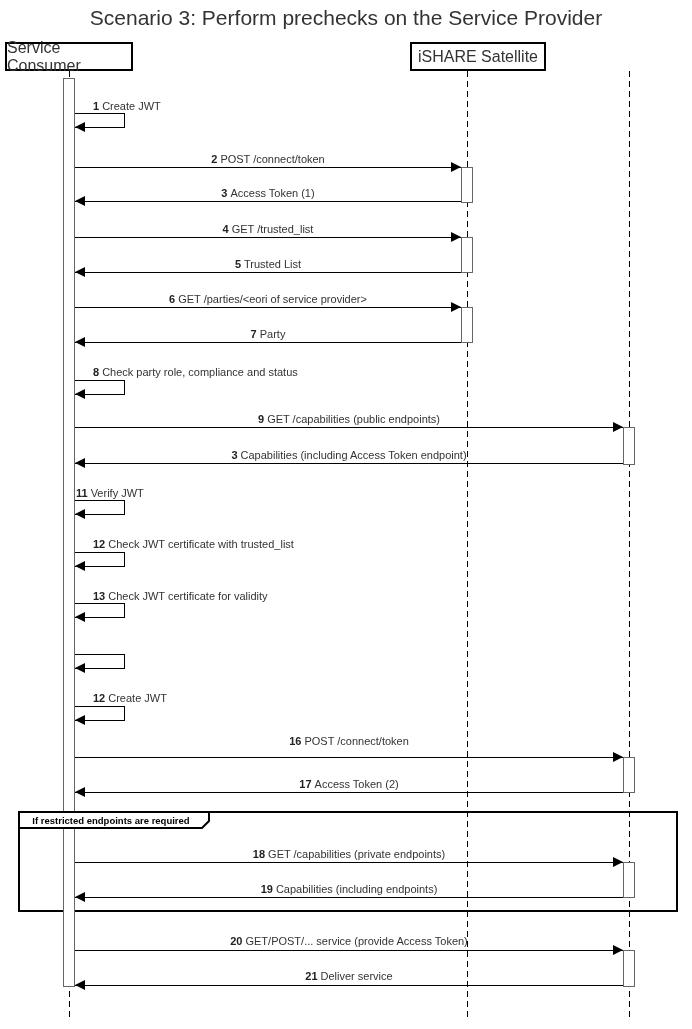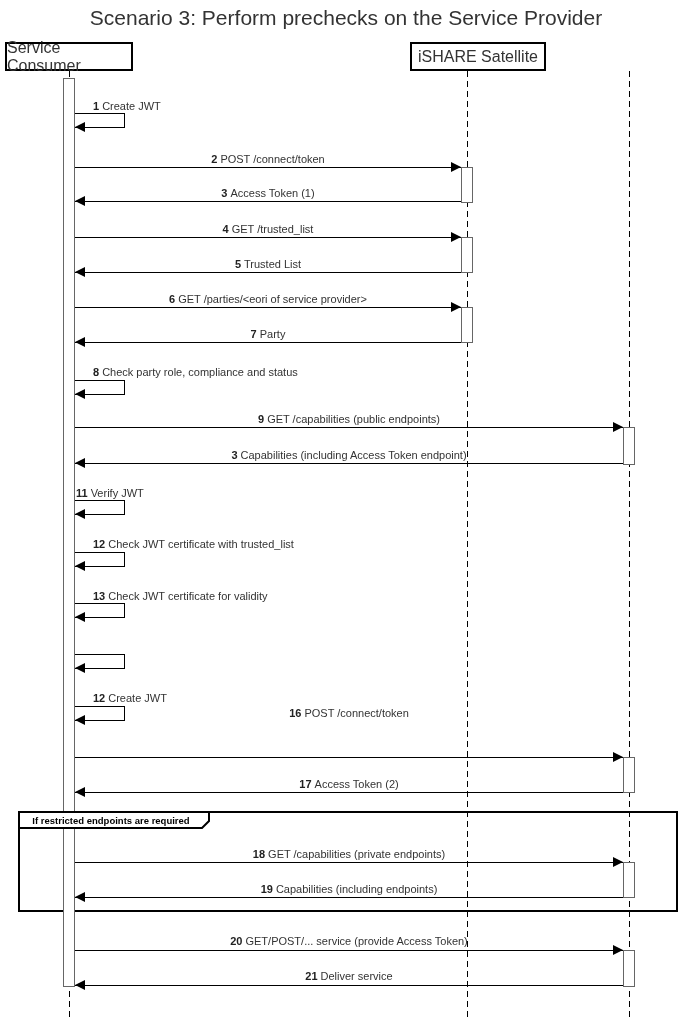--- a/index.html
+++ b/index.html
@@ -184,21 +184,21 @@
   <div class="loop" style="left:75px;top:654px;"></div>
   <div class="ah-l" style="left:75px;top:663px;"></div>
 
   <div class="msg-label" style="left:93px;top:692px;">
       <b>12</b>
       <span>Create JWT</span>
     </div>
   <div class="loop" style="left:75px;top:706px;"></div>
   <div class="ah-l" style="left:75px;top:715px;"></div>
 
-  <div class="msg-label center" style="left:349px;top:707px;">
+  <div class="msg-label center" style="left:349px;top:735px;">
       <b>16</b>
       <span>POST /connect/token</span>
     </div>
   <div class="arrow" style="left:75px;top:757px;width:548px;"></div>
   <div class="ah-r" style="left:613px;top:752px;"></div>
 
   <div class="msg-label center" style="left:349px;top:778px;">
       <b>17</b>
       <span>Access Token (2)</span>
     </div>

